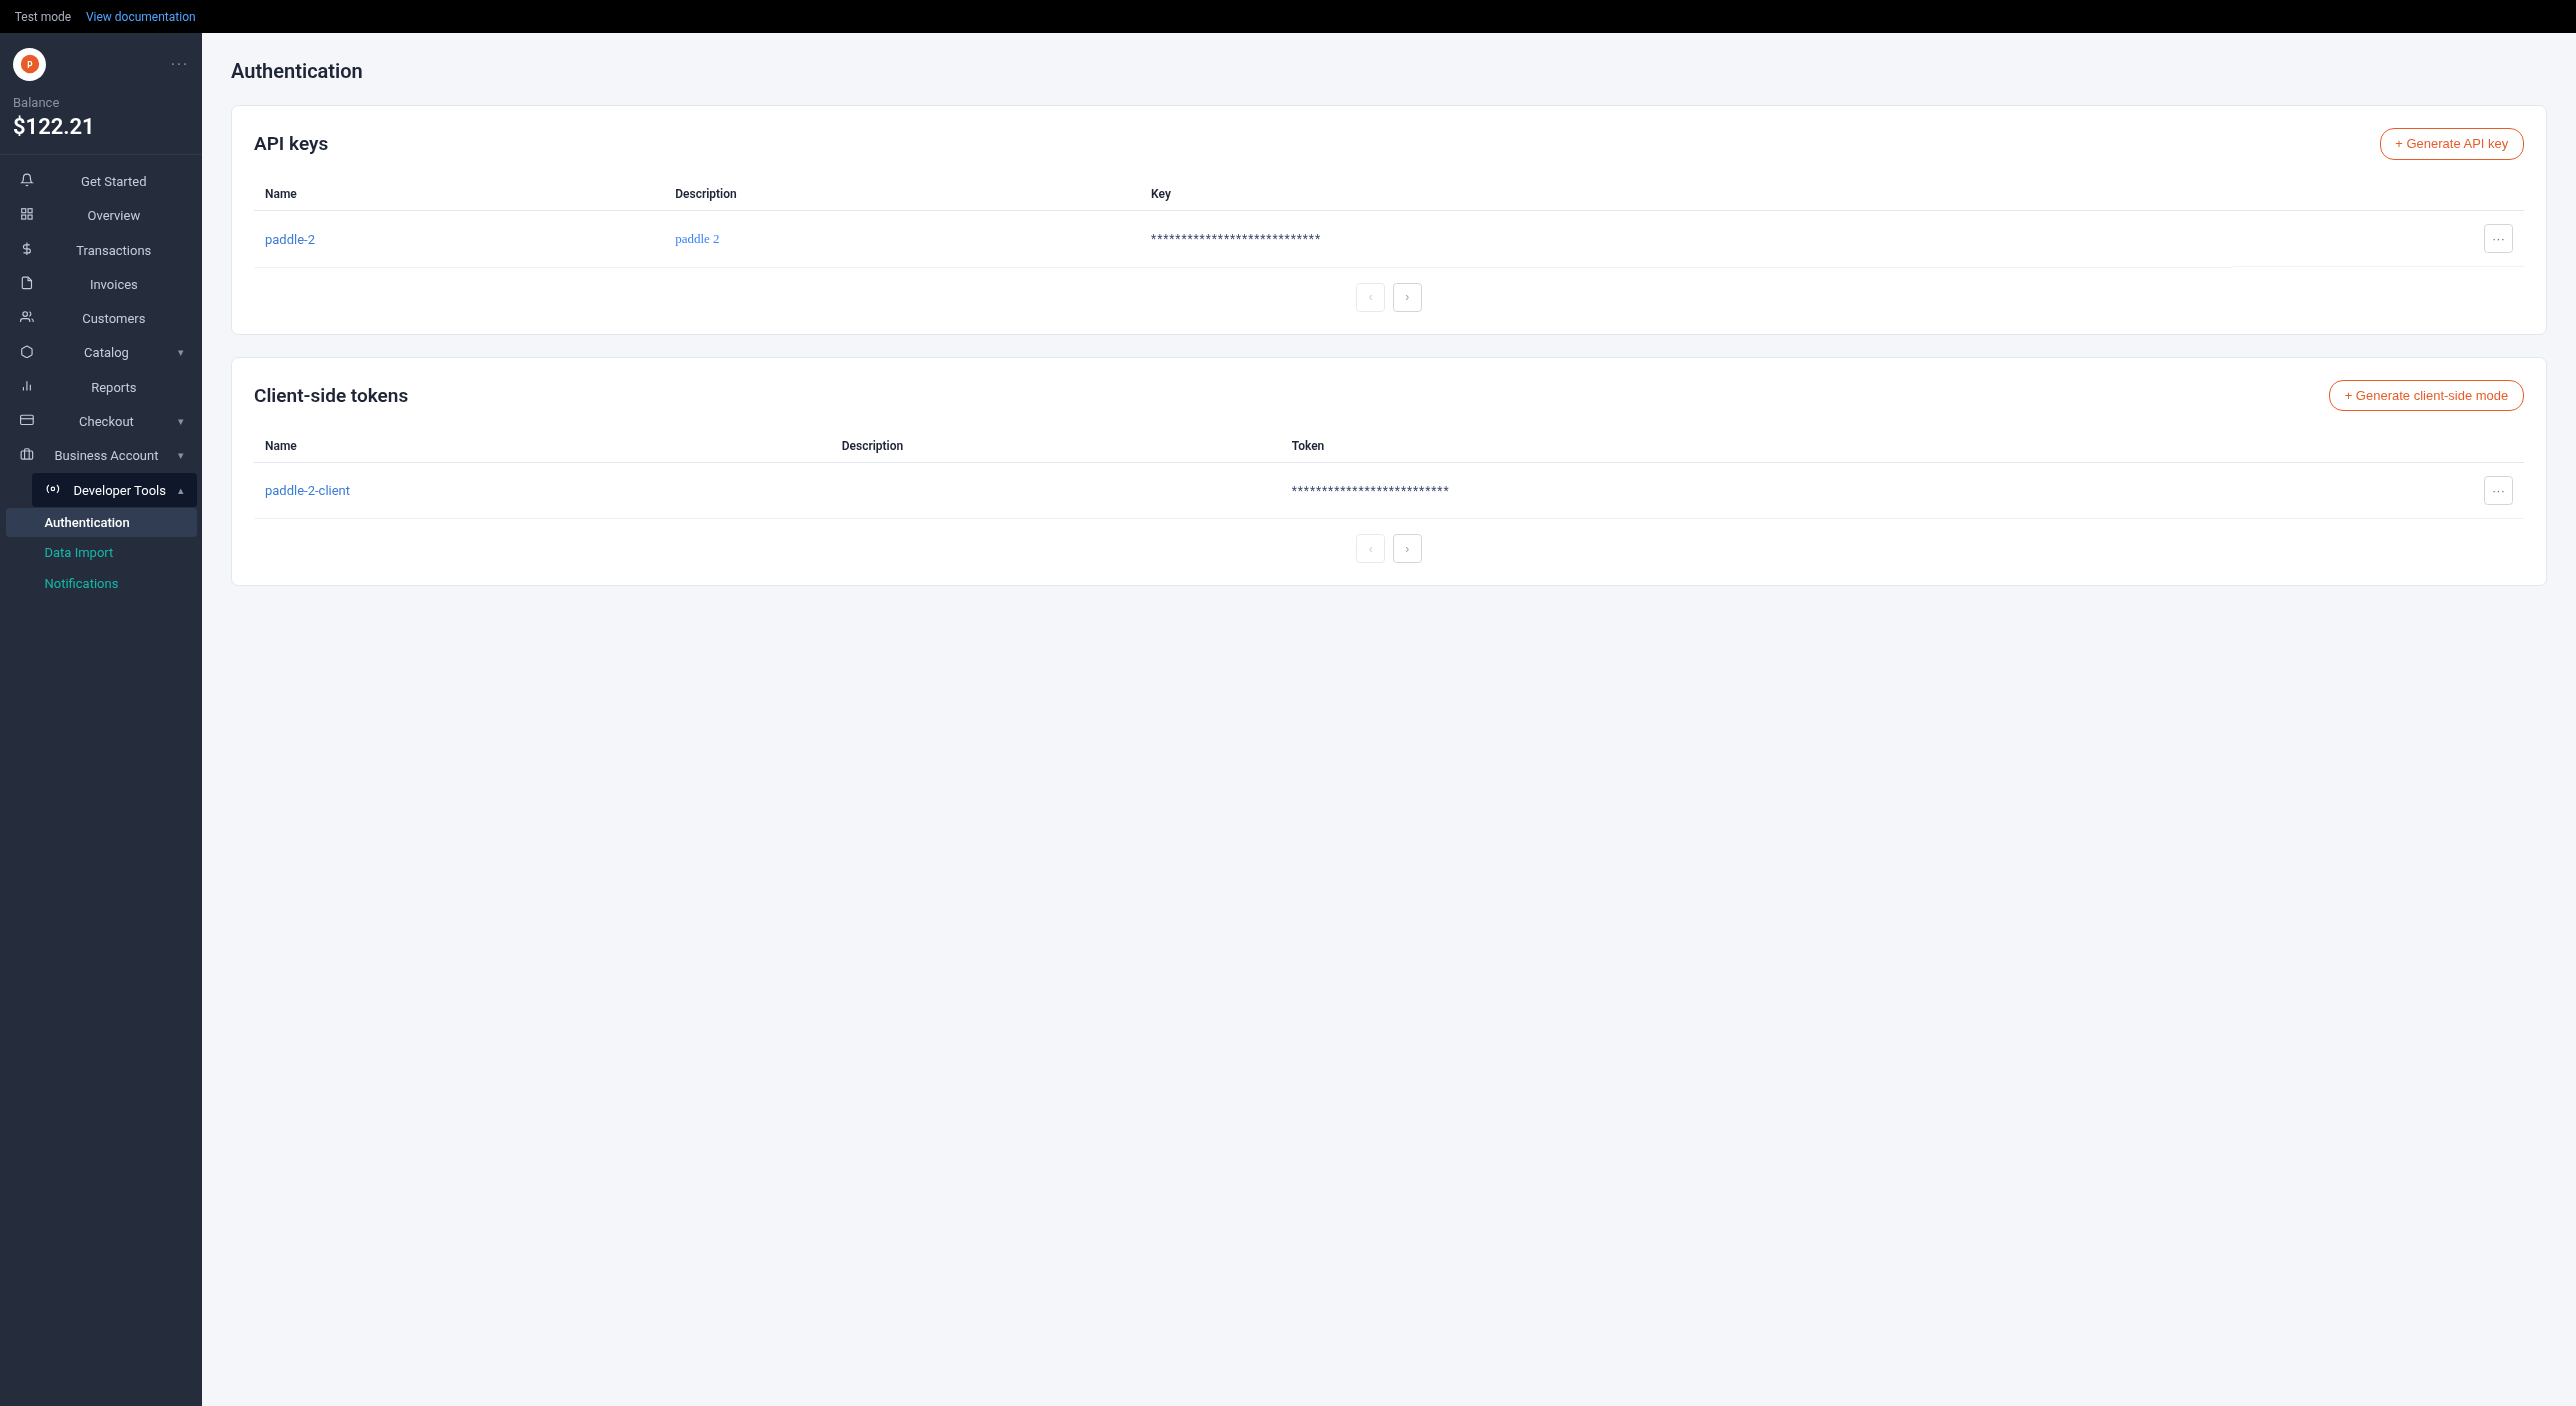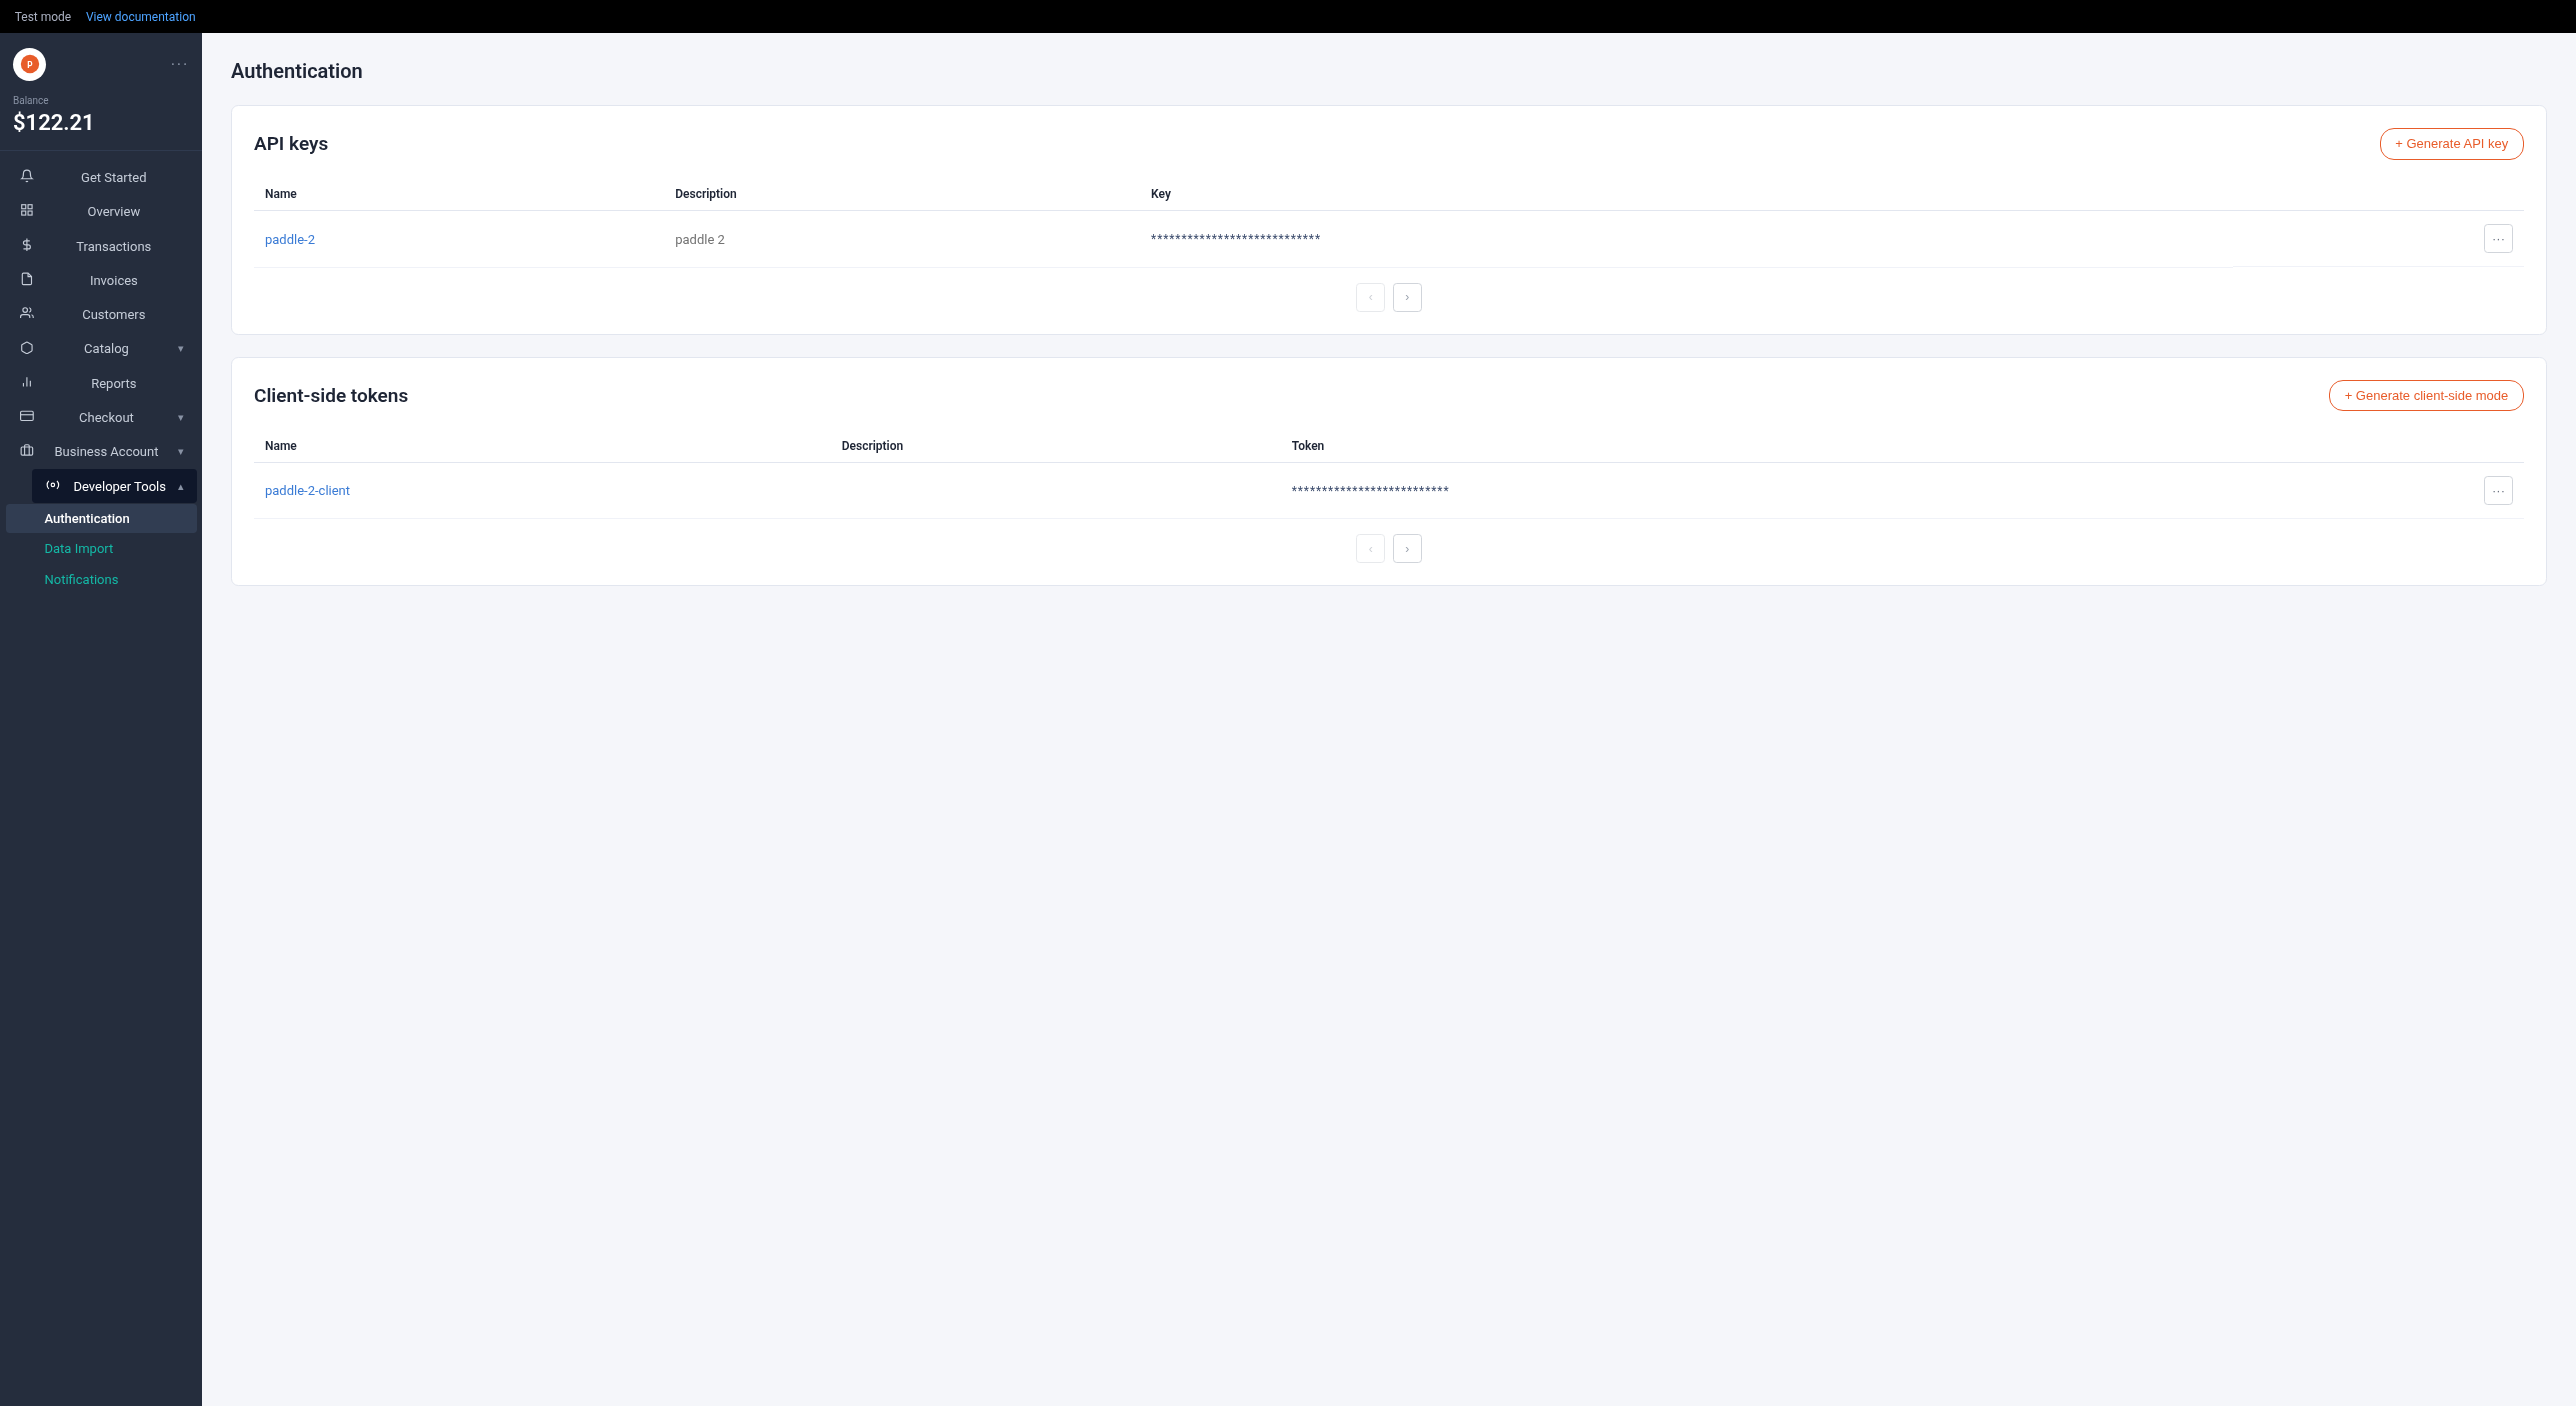--- a/index.html
+++ b/index.html
@@ -66,21 +66,21 @@
       font-size: 16.5px;
       cursor: pointer;
       letter-spacing: 1.8px;
     }
 
     .balance-section {
       padding: 3.7px 13px 14.7px;
       border-bottom: 0.9px solid #2f3a4f;
     }
     .balance-label {
-      font-size: 10px;
+      font-size: 13px;
       color: #8892a4;
       margin-bottom: 3.7px;
     }
     .balance-amount {
       font-size: 22px;
       color: #fff;
       font-weight: 600;
     }
 
     .sidebar-nav {
@@ -184,21 +184,22 @@
       padding: 13px 11px;
       font-size: 13px;
       color: #1e2535;
       border-bottom: 0.9px solid #f0f2f8;
     }
     .table td.link-cell {
       color: #3a7bd5;
       cursor: pointer;
     }
     .table td.muted {
-      color: #737373;
+      color: #3b82f6;
+      font-family: Liberation Serif, serif;
     }
     .table td.key-cell {
       color: #3a4a6b;
       letter-spacing: 0.9px;
       font-size: 12px;
     }
 
     .table-actions {
       display: flex;
       justify-content: flex-end;

